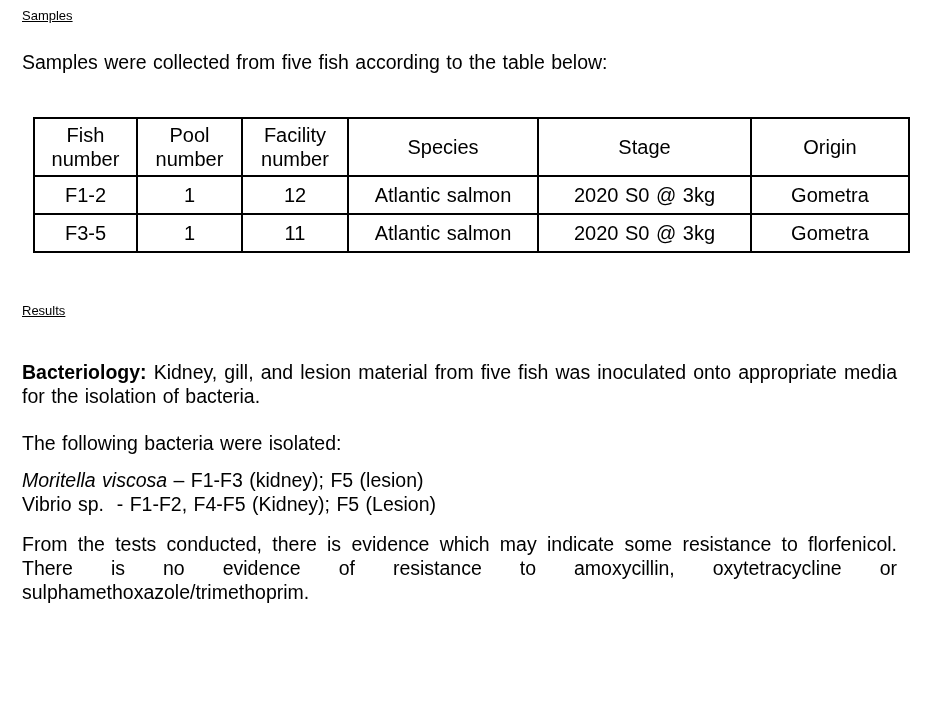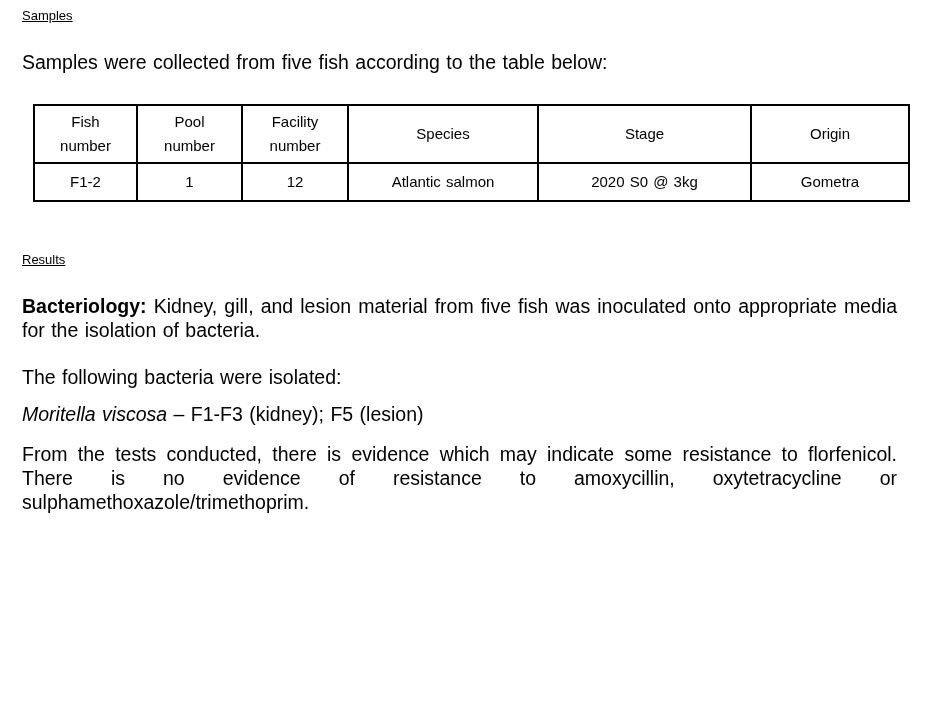--- a/index.html
+++ b/index.html
@@ -15,40 +15,40 @@
     overflow: hidden;
   }
   .page { padding: 4px 49px 0 22px; }
 
   .heading {
     font-size: 13px;
     font-weight: normal;
     text-decoration: underline;
     margin: 0 0 22px 0;
   }
-  .heading.results { margin-bottom: 22px; }
+  .heading.results { margin-bottom: 37px; }
 
   p { margin: 0; }
-  .intro        { margin-bottom: 30px; }
+  .intro        { margin-bottom: 43px; }
   .bacteriology { margin-bottom: 23px; }
   .following    { margin-bottom: 13px; }
   .isolates     { }
   .pathogen     { margin-bottom: 25px; }
   .justify      { text-align: justify; margin-top: 16px; }
 
   .bold { font-weight: bold; }
   .italic { font-style: italic; }
 
   table.samples-table {
     border-collapse: collapse;
     table-layout: fixed;
     width: 875px;
     margin: 0 0 46px 11px;
     text-align: center;
-    font-size: 15px;
+    font-size: 20px;
     line-height: 24px;
   }
   .samples-table th, .samples-table td {
     border: 2px solid #000000;
     font-weight: normal;
     padding: 0;
     vertical-align: middle;
     overflow: hidden;
   }
   .samples-table th { height: 56px; }
@@ -102,29 +102,38 @@
     </thead>
     <tbody>
       <tr>
         <td>F1-2</td>
         <td>1</td>
         <td>12</td>
         <td>Atlantic salmon</td>
         <td>2020 S0 @ 3kg</td>
         <td>Gometra</td>
       </tr>
+      <tr>
+        <td>F3-5</td>
+        <td>1</td>
+        <td>11</td>
+        <td>Atlantic salmon</td>
+        <td>2020 S0 @ 3kg</td>
+        <td>Gometra</td>
+      </tr>
     </tbody>
   </table>
 
   <h2 class="heading results">Results</h2>
 
   <p class="bacteriology justify"><span class="bold">Bacteriology:</span> <span>Kidney, gill, and lesion material from five fish was inoculated onto appropriate media for the isolation of bacteria.</span></p>
 
   <p class="following">The following bacteria were isolated:</p>
 
   <div class="isolates">
     <div class="isolate-line"><em class="italic">Moritella viscosa</em> <span>– F1-F3 (kidney); F5 (lesion)</span></div>
+    <div class="isolate-line"><span>Vibrio sp. </span> <span>- F1-F2, F4-F5 (Kidney); F5 (Lesion)</span></div>
   </div>
 
 
   <p class="resistance justify">From the tests conducted, there is evidence which may indicate some resistance to florfenicol. There is no evidence of resistance to amoxycillin, oxytetracycline or sulphamethoxazole/trimethoprim.</p>
 
 </div>
 
 </body></html>

